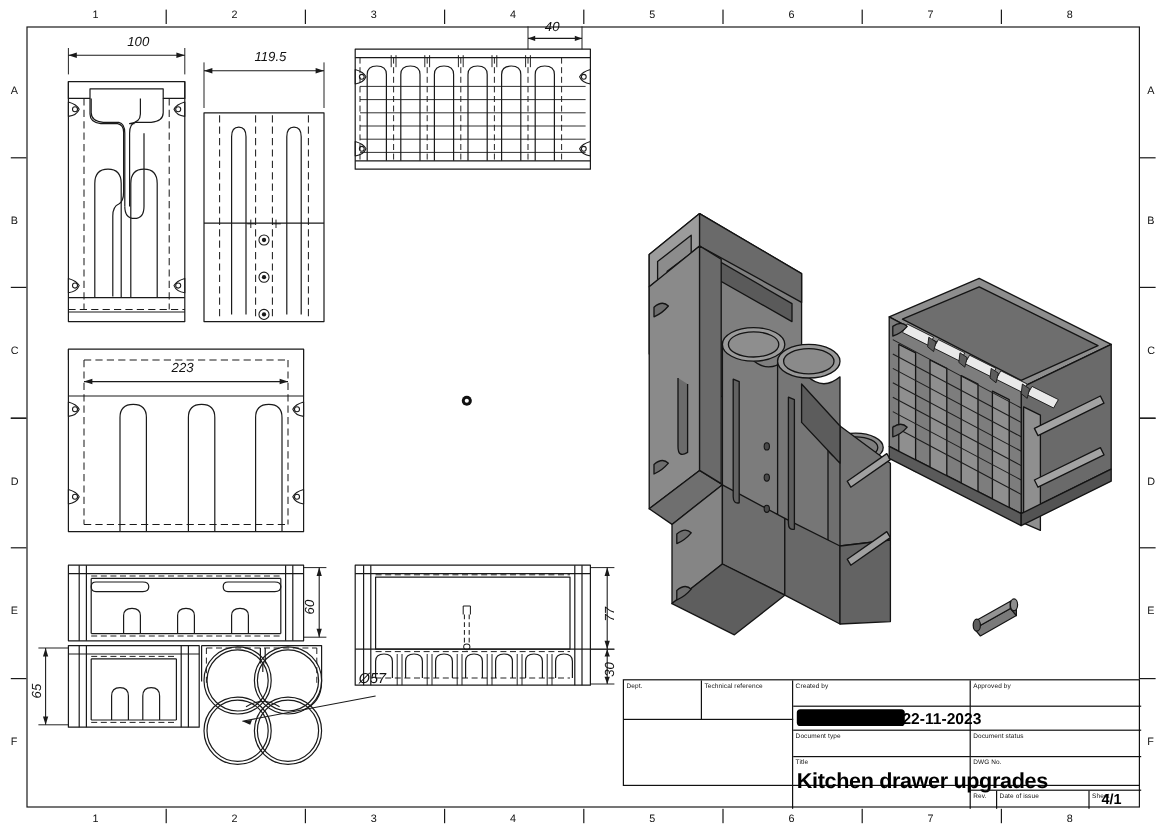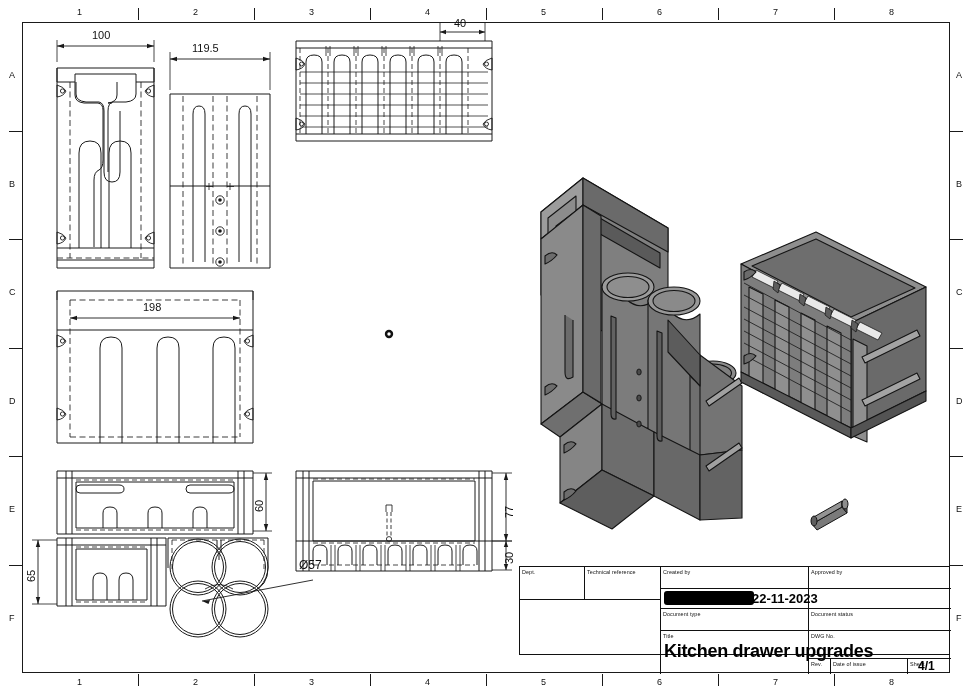--- a/index.html
+++ b/index.html
@@ -45,21 +45,21 @@
     position:absolute; color:#000; font-family:"Liberation Sans", sans-serif;
     font-weight:700; white-space:nowrap;
   }
   .redaction{
     position:absolute; background:#000; border-radius:3px;
   }
 
   
   .dim{
     position:absolute; font-size:11px; color:#111;
-    font-family:"Liberation Sans", sans-serif; white-space:nowrap;
+    font-family:"Liberation Sans", sans-serif; white-space:nowrap;font-style:italic;
   }
   .dim.vert{ transform-origin:left top; transform:rotate(-90deg); }
   .sheetno{ font-size:12px; font-weight:700; }
 </style>
 </head>
 <body>
 
 <div id="root">
 
   <div class="frame-outer"></div>
@@ -529,24 +529,24 @@
 
     <g stroke="#141414" stroke-width="1" stroke-linejoin="round">
       <polygon points="812,524 842,507 847,513 817,530" fill="#7a7a7a"></polygon>
       <polygon points="812,518 842,501 842,507 812,524" fill="#949494"></polygon>
       <polygon points="842,501 847,507 847,513 842,507" fill="#616161"></polygon>
       <ellipse cx="814" cy="521" rx="3" ry="5" fill="#5e5e5e"></ellipse>
       <ellipse cx="845" cy="504" rx="3" ry="5" fill="#8d8d8d"></ellipse>
     </g>
   </svg>
 
-  <div class="dim" style="left:92px;  top:29px;">100</div>
-  <div class="dim" style="left:192px; top:42px;">119.5</div>
+  <div class="dim" style="left:106px;  top:29px;">100</div>
+  <div class="dim" style="left:212px; top:42px;">119.5</div>
   <div class="dim" style="left:454px; top:17px;">40</div>
-  <div class="dim" style="left:143px; top:301px;">198</div>
+  <div class="dim" style="left:143px; top:301px;">223</div>
   <div class="dim vert" style="left:253px; top:512px;">60</div>
   <div class="dim vert" style="left:25px;  top:582px;">65</div>
   <div class="dim vert" style="left:503px; top:518px;">77</div>
   <div class="dim vert" style="left:503px; top:564px;">30</div>
   <div class="dim" style="left:299px; top:558px; font-size:12px;">Ø57</div>
 
   <div class="titleblock">
 
     <div class="tb-cell" style="left:0;   top:0;  width:65px;  height:33px;">
       <span class="tb-cap">Dept.</span>

